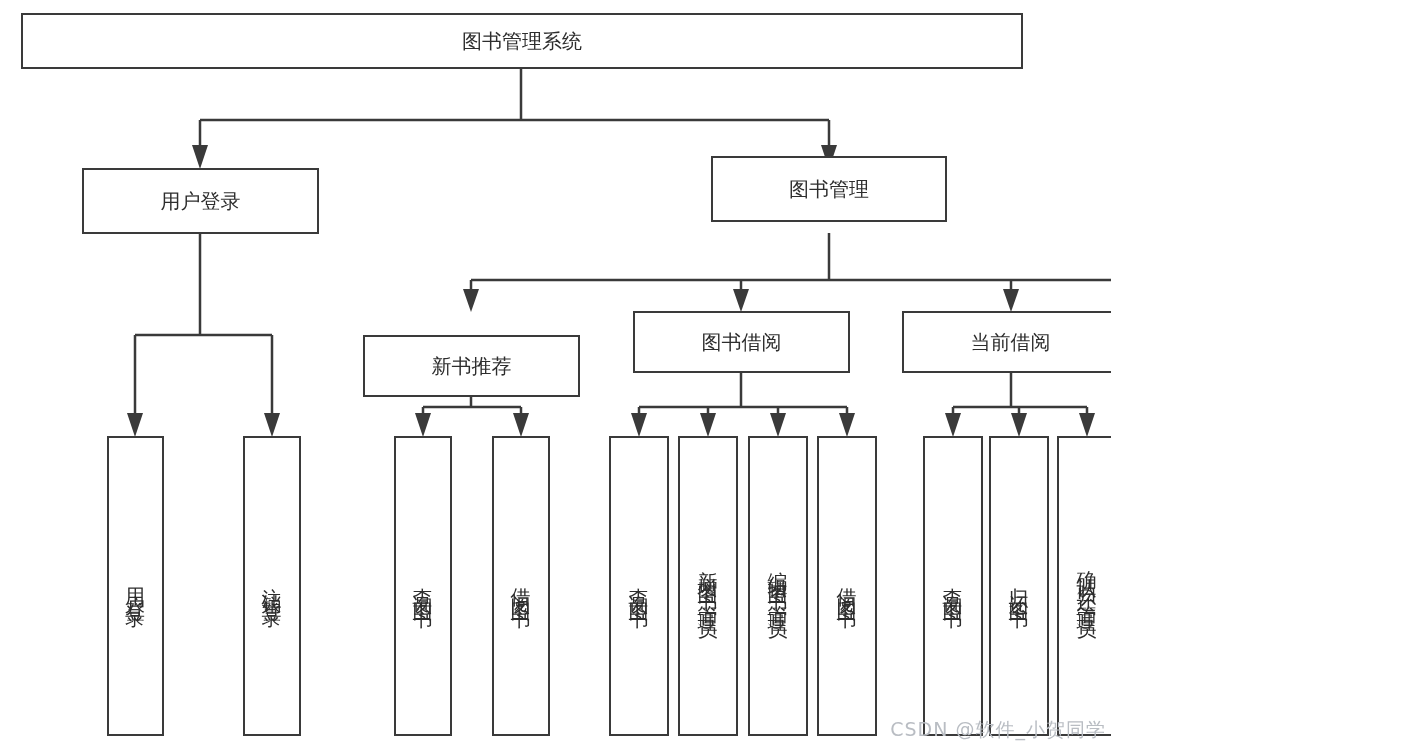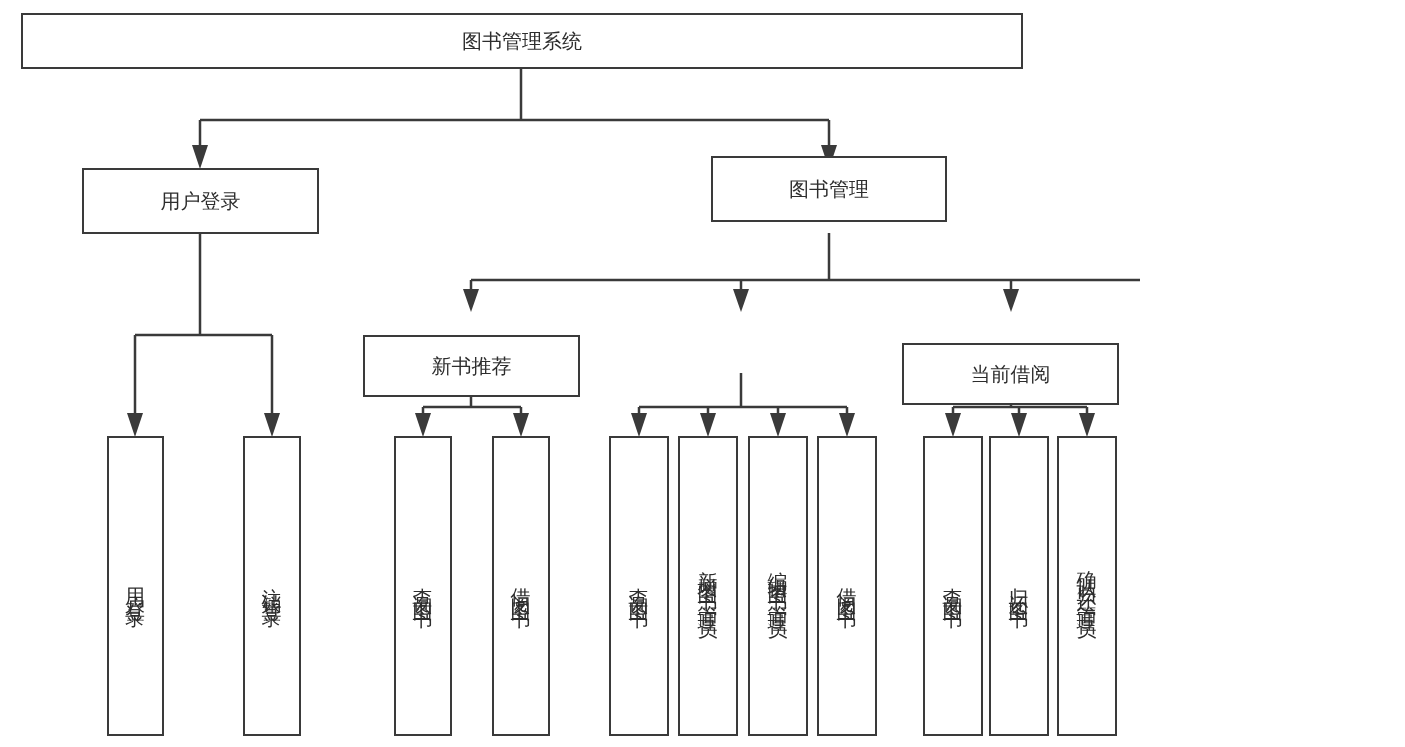--- a/index.html
+++ b/index.html
@@ -3,21 +3,20 @@
 <meta charset="utf-8">
 <style>
   html, body { margin: 0; padding: 0; background: #ffffff; }
   .canvas {
     position: relative;
     width: 1111px;
     height: 747px;
     background: #ffffff;
     font-family: "DejaVu Sans", sans-serif;
     overflow: hidden;
-    padding-left: 29px;
   }
   svg.wires {
     position: absolute;
     left: 0; top: 0;
     z-index: 1;
   }
   .node {
     position: absolute;
     box-sizing: border-box;
     background: #ffffff;
@@ -116,34 +115,36 @@
       <polygon points="1334,413 1350,413 1342,437"></polygon>
     </g>
   </svg>
 
   <div class="node" style="left:21px; top:13px; width:1002px; height:56px;">图书管理系统</div>
 
   <div class="node" style="left:82px; top:168px; width:237px; height:66px;">用户登录</div>
   <div class="node" style="left:711px; top:156px; width:236px; height:66px;">图书管理</div>
 
   <div class="node" style="left:363px; top:311px; width:217px; height:62px;margin-top:24px;">新书推荐</div>
-  <div class="node" style="left:902px; top:311px; width:217px; height:62px;margin-top:32px;">当前借阅</div>
+  <div class="node" style="left:633px; top:311px; width:217px; height:62px;">图书借阅</div>
+  <div class="node" style="left:902px; top:311px; width:217px; height:62px;">当前借阅</div>
 
   <div class="node vert" style="left:107px; top:436px; width:57px; height:300px;">用户登录</div>
   <div class="node vert" style="left:243px; top:436px; width:58px; height:300px;">注销登录</div>
 
   <div class="node vert" style="left:394px; top:436px; width:58px; height:300px;">查询图书</div>
   <div class="node vert" style="left:492px; top:436px; width:58px; height:300px;">借阅图书</div>
 
   <div class="node vert" style="left:609px; top:436px; width:60px; height:300px;">查询图书</div>
   <div class="node vert" style="left:678px; top:436px; width:60px; height:300px;">新增图书（管理员）</div>
   <div class="node vert" style="left:748px; top:436px; width:60px; height:300px;">编辑图书（管理员）</div>
   <div class="node vert" style="left:817px; top:436px; width:60px; height:300px;">借阅图书</div>
 
   <div class="node vert" style="left:923px; top:436px; width:60px; height:300px;">查询图书</div>
   <div class="node vert" style="left:989px; top:436px; width:60px; height:300px;">归还图书</div>
   <div class="node vert" style="left:1057px; top:436px; width:60px; height:300px;">确认归还（管理员）</div>
 
   <div class="node vert" style="left:1197px; top:436px; width:58px; height:300px;">新增借阅记录</div>
   <div class="node vert" style="left:1313px; top:436px; width:58px; height:300px;">查询借阅记录</div>
 
+  <div class="watermark">CSDN @软件_小贺同学</div>
 
 </div>
 
 </body></html>

